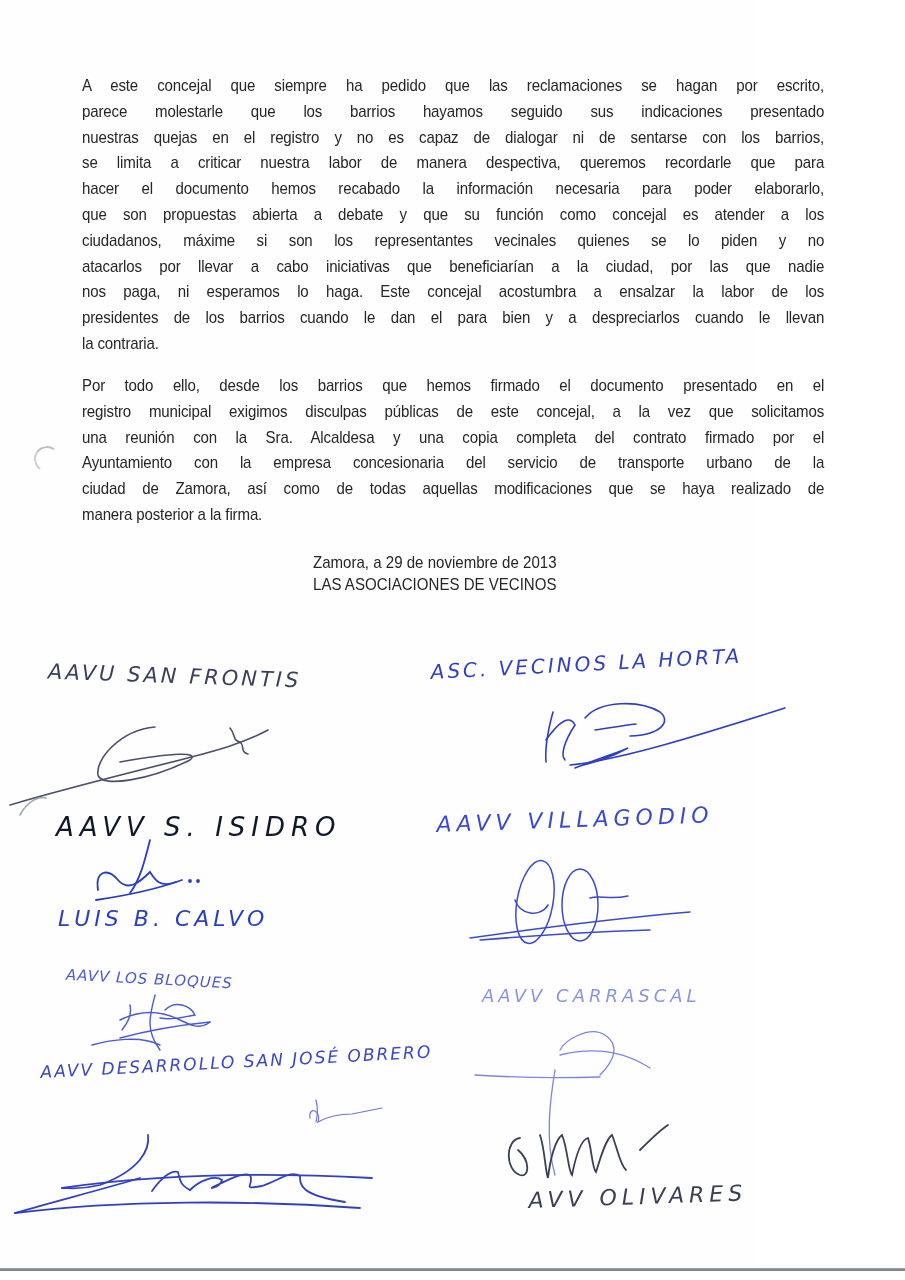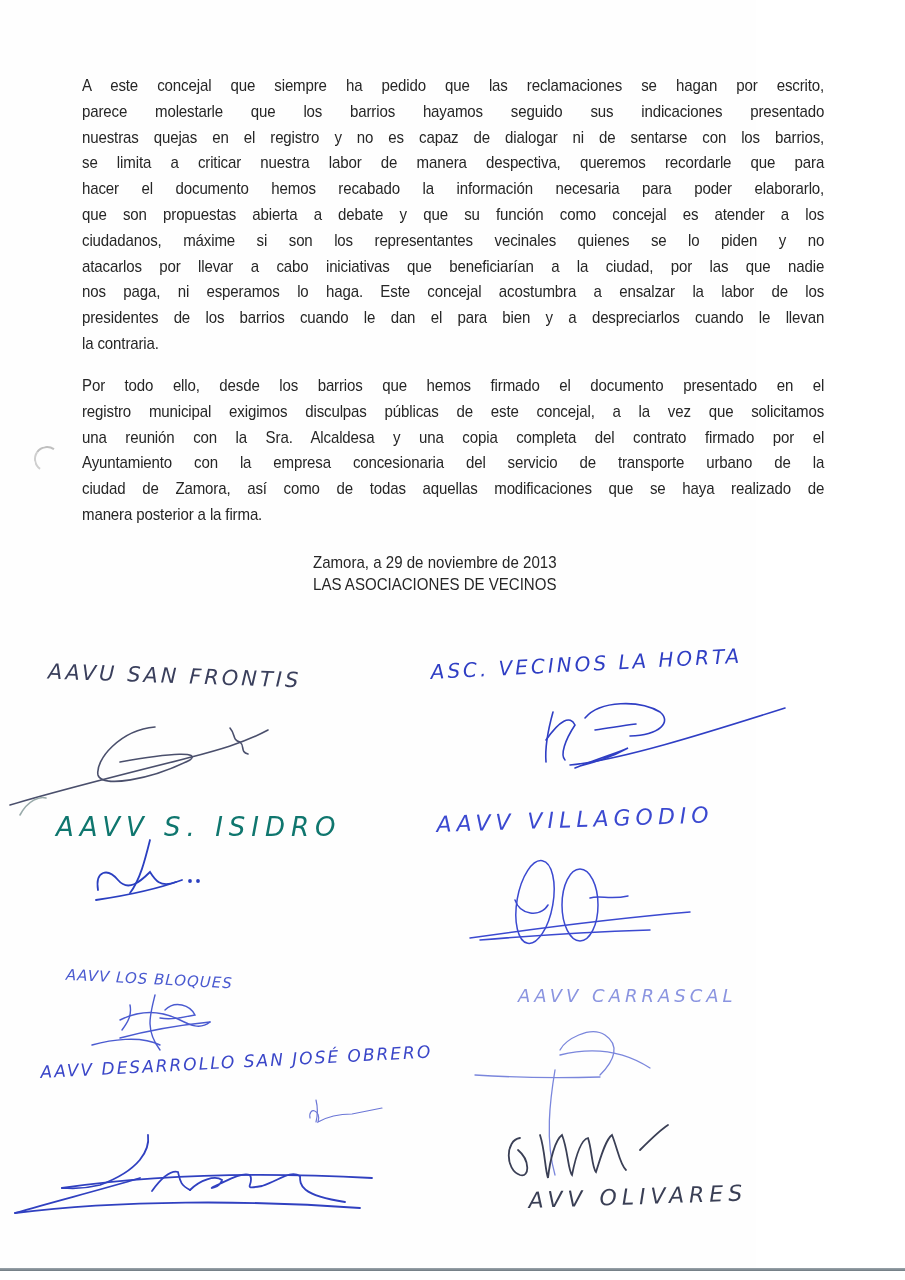--- a/index.html
+++ b/index.html
@@ -85,27 +85,28 @@
   </div>
 
   <div class="signoff">
     <div>Zamora, a 29 de noviembre de 2013</div>
     <div>LAS ASOCIACIONES DE VECINOS</div>
   </div>
 
   <div class="hole-mark"></div>
 
   <div class="sig-label" style="left:48px; top:664px; font-size:21px; color:#3a3f5c; transform:rotate(2deg);">AAVU SAN FRONTIS</div>
-  <div class="sig-label" style="left:56px; top:812px; font-size:26px; color:#0f766e; letter-spacing:6px;">AAVV S. ISIDRO</div>
+  <div class="sig-label" style="left:56px; top:812px; font-size:26px; color:#0f172a; letter-spacing:6px;">AAVV S. ISIDRO</div>
+  <div class="sig-label" style="left:58px; top:906px; font-size:22px; color:#2a3fc0; letter-spacing:4px;">LUIS B. CALVO</div>
   <div class="sig-label" style="left:66px; top:970px; font-size:15px; color:#4a5ad0; letter-spacing:1px; transform:rotate(3deg);">AAVV LOS BLOQUES</div>
   <div class="sig-label" style="left:40px; top:1062px; font-size:17px; color:#3a46c8; letter-spacing:2px; transform:rotate(-3deg); transform-origin:left top;">AAVV DESARROLLO SAN JOSÉ OBRERO</div>
 
   <div class="sig-label" style="left:430px; top:660px; font-size:20px; color:#2f3ec4; letter-spacing:3px; transform:rotate(-3deg); transform-origin:left top;">ASC. VECINOS LA HORTA</div>
   <div class="sig-label" style="left:436px; top:812px; font-size:22px; color:#3b49d0; letter-spacing:5px; transform:rotate(-2deg); transform-origin:left top;">AAVV VILLAGODIO</div>
-  <div class="sig-label" style="left:482px; top:985px; font-size:18px; color:#8a94e0; letter-spacing:4px;margin-left:36px;">AAVV CARRASCAL</div>
+  <div class="sig-label" style="left:482px; top:985px; font-size:18px; color:#8a94e0; letter-spacing:4px;">AAVV CARRASCAL</div>
   <div class="sig-label" style="left:528px; top:1188px; font-size:22px; color:#3a3f55; letter-spacing:5px; transform:rotate(-2deg); transform-origin:left top;">AVV OLIVARES</div>
 
   <svg class="sig-svg" viewBox="0 0 905 1280">
 
     <g fill="none" stroke="#4a4f6c" stroke-width="1.6" stroke-linecap="round">
       <path d="M155 727 C120 730 95 760 98 775 C102 788 150 780 190 760 C200 752 175 752 120 762"></path>
       <path d="M10 805 C60 790 120 775 180 760 C210 752 240 745 268 730"></path>
       <path d="M230 728 C236 735 232 740 240 742 C245 746 240 752 248 754"></path>
       <path d="M20 815 C28 800 40 796 46 798" stroke="#9aa"></path>
     </g>

